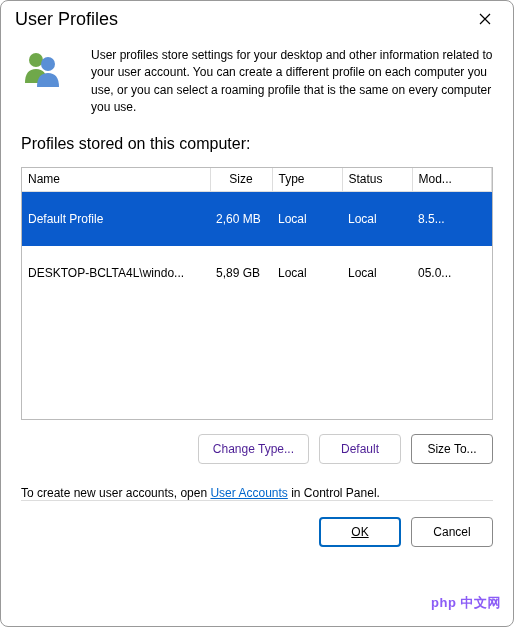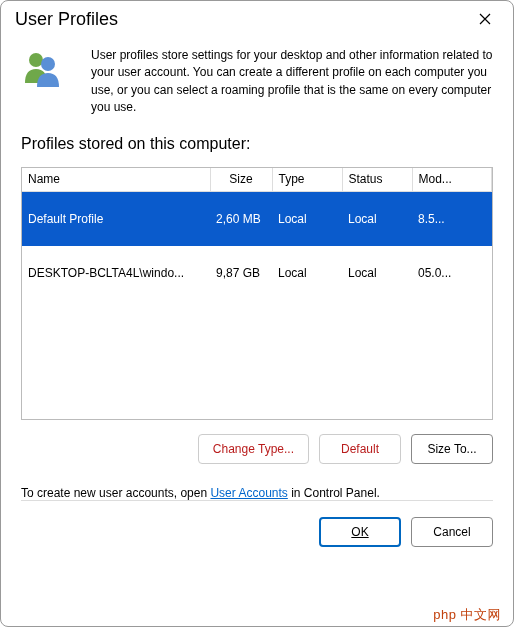--- a/index.html
+++ b/index.html
@@ -94,45 +94,45 @@
   font-family: inherit;
   font-size: 12px;
   padding: 7px 14px;
   background: #fff;
   border: 1px solid #888;
   border-radius: 4px;
   cursor: pointer;
   min-width: 82px;
 }
 button.win:disabled {
-  color: #b91c1c;
+  color: #4c1d95;
   border-color: #ccc;
   cursor: default;
 }
 button.win.primary {
   border: 2px solid #0067c0;
   padding: 6px 13px;
   text-decoration: underline;
 }
 .hint { font-size: 12px; }
 .hint a { color: #0066cc; text-decoration: underline; cursor: pointer; }
 .sep { height: 1px; background: #ddd; margin-bottom: 16px; }
 .footer-btns {
   display: flex;
   justify-content: flex-end;
   gap: 10px;
   padding-bottom: 6px;
 }
 .watermark {
   position: absolute;
   right: 12px;
-  bottom: 2px;
+  bottom: 14px;
   font-size: 13px;
-  color: #c2410c;
-  font-weight: 400;
+  color: #8b5cf6;
+  font-weight: 700;
   pointer-events: none;
   letter-spacing: 0.5px;
 }
 .dialog { position: relative; }
 </style>
 </head>
 <body>
 
 <div class="dialog">
   <div class="titlebar">
@@ -180,21 +180,21 @@
         <tbody>
           <tr class="selected">
             <td>Default Profile</td>
             <td class="right">2,60 MB</td>
             <td>Local</td>
             <td>Local</td>
             <td>8.5...</td>
           </tr>
           <tr>
             <td>DESKTOP-BCLTA4L\windo...</td>
-            <td class="right">9,87 GB</td>
+            <td class="right">5,89 GB</td>
             <td>Local</td>
             <td>Local</td>
             <td>05.0...</td>
           </tr>
         </tbody>
       </table>
     </div>
 
     <div class="btn-row">
       <button class="win" disabled="">Change Type...</button>

